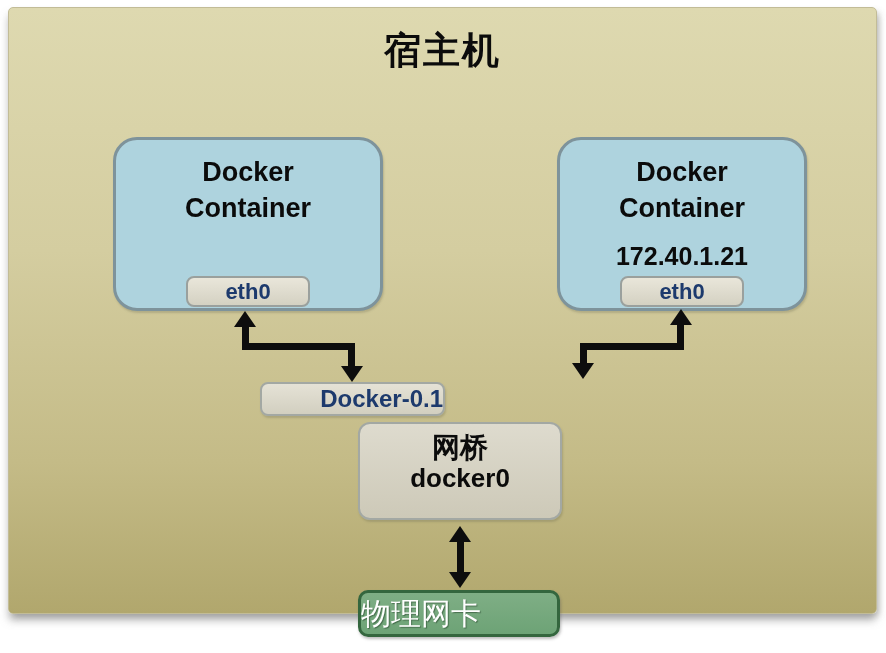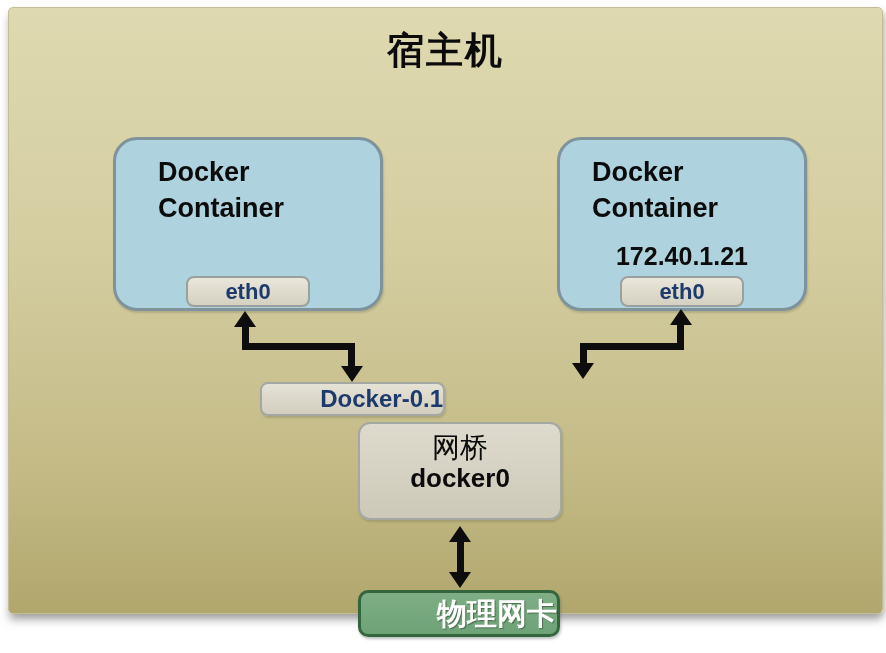--- a/index.html
+++ b/index.html
@@ -19,21 +19,20 @@
   .panel {
     position: absolute;
     left: 8px;
     top: 7px;
     width: 867px;
     height: 605px;
     border-radius: 5px;
     border: 1px solid #c2bc97;
     background: linear-gradient(180deg, #ded9b0 0%, #d4cda0 40%, #c4bb87 75%, #b1a76d 100%);
     box-shadow: 0 7px 9px -1px rgba(110,110,110,0.55), 4px 3px 6px -2px rgba(140,140,130,0.4);
-    padding-left: 6px;
   }
   .title {
     position: absolute;
     left: 0;
     top: 18px;
     width: 100%;
     text-align: center;
     font-size: 37px;
     font-weight: bold;
     color: #0b0b0b;
@@ -51,20 +50,21 @@
     display: flex;
     flex-direction: column;
     align-items: center;
     box-shadow: 1px 2px 2px rgba(90,90,70,0.25);
   }
   .container-box.left  { left: 113px; width: 270px; }
   .container-box.right { left: 557px; width: 250px; }
   .container-name {
     margin-top: 14px;
     width: 180px;
+    text-align: center;
     font-size: 27px;
     line-height: 36px;
     font-weight: bold;
     color: #0b0b0b;
   }
   .container-ip {
     margin-top: 16px;
     font-size: 25px;
     font-weight: bold;
     color: #0b0b0b;
@@ -112,38 +112,38 @@
     width: 204px;
     height: 98px;
     box-sizing: border-box;
     background: linear-gradient(180deg, #dedbce 0%, #cdc9b8 100%);
     border: 2px solid #a3a8a3;
     border-radius: 12px;
     text-align: center;
     color: #0b0b0b;
     box-shadow: 1px 2px 2px rgba(90,90,70,0.25);
   }
-  .bridge-name   { margin-top: 8px;  font-size: 28px; line-height: 32px; font-weight: normal; }
+  .bridge-name   { margin-top: 8px;  font-size: 28px; line-height: 32px; font-weight: bold; }
   .bridge-device { font-size: 26px; line-height: 28px; font-weight: bold; }
   .bridge-ip     { font-size: 25px; line-height: 27px; font-weight: bold; }
   
   .nic-box {
     position: absolute;
     left: 358px;
     top: 590px;
     width: 202px;
     height: 47px;
     box-sizing: border-box;
     background: linear-gradient(180deg, #7fae85 0%, #6da376 100%);
     border: 3px solid #34663e;
     border-radius: 10px;
-    text-align: right;
+    text-align: left;
     font-size: 30px;
     line-height: 42px;
-    font-weight: bold;
+    font-weight: normal;
     color: #ffffff;
     text-shadow: 1px 1px 1px rgba(40,70,45,0.6);
     box-shadow: 1px 2px 3px rgba(90,90,90,0.4);
   }
   
   .seg {
     position: absolute;
     background: #0d0d0d;
   }
   .head {

